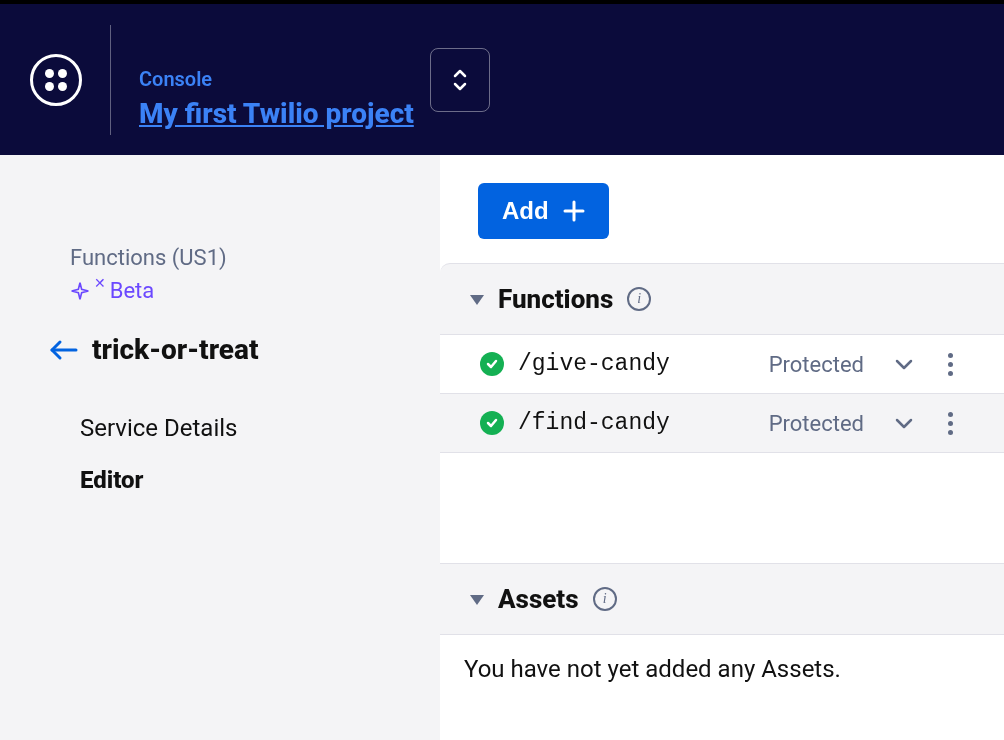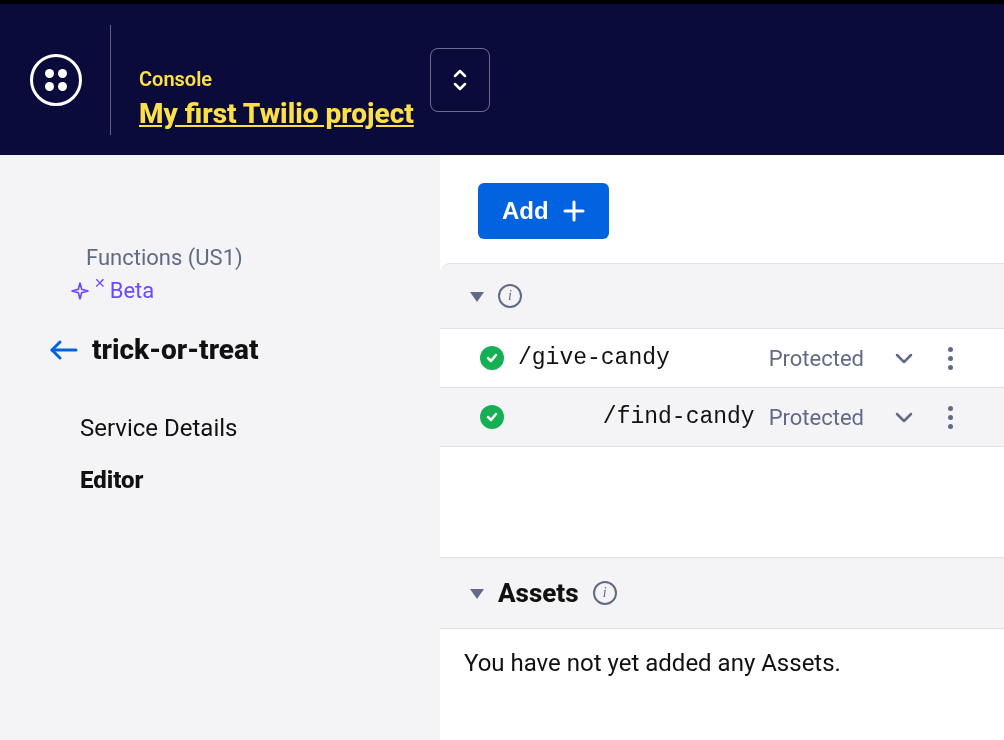--- a/index.html
+++ b/index.html
@@ -41,21 +41,21 @@
   .vdiv {
     width: 1px;
     height: 110px;
     background: rgba(255,255,255,0.35);
   }
   .proj-block {
     display: flex;
     align-items: center;
     gap: 16px;
   }
-  .proj-text { color: #fde047; margin-top: 38px; }
+  .proj-text { color: #3b82f6; margin-top: 38px; }
   .proj-label {
     font-size: 20px;
     font-weight: 600;
     margin-bottom: 6px;
   }
   .proj-name {
     font-size: 28px;
     font-weight: 800;
     text-decoration: underline;
   }
@@ -100,21 +100,20 @@
     border-bottom: 5px solid #0263e0;
     margin-bottom: -1px;
   }
   .sidebar-inner {
     padding: 50px 40px 0 70px;
   }
   .fn-region {
     font-size: 22px;
     color: #606b85;
     margin-bottom: 8px;
-    margin-left: 16px;
   }
   .beta-row {
     display: flex;
     align-items: center;
     gap: 4px;
     color: #6b48ff;
     font-size: 22px;
     margin-bottom: 30px;
   }
   .beta-row svg { stroke: #6b48ff; }
@@ -191,21 +190,21 @@
     font-style: italic;
   }
 
   .fn-row {
     display: flex;
     align-items: center;
     padding: 16px 38px 16px 40px;
     border-bottom: 1px solid #e1e1e8;
     gap: 14px;
   }
-  .fn-row.selected { background: #f4f4f6; text-align: right; }
+  .fn-row.selected { background: #f4f4f6; }
   .status-dot {
     width: 24px; height: 24px;
     background: #14b053;
     border-radius: 50%;
     display: flex; align-items: center; justify-content: center;
     flex-shrink: 0;
   }
   .status-dot svg { stroke: #fff; }
   .fn-path {
     font-family: "SFMono-Regular", Consolas, "Liberation Mono", Menlo, monospace;
@@ -301,20 +300,21 @@
         </svg>
       </button>
     </div>
 
     <div class="section-head">
       <span class="caret">
         <svg width="14" height="10" viewBox="0 0 14 10">
             <polygon points="0,0 14,0 7,10"></polygon>
           </svg>
       </span>
+      <span class="section-title">Functions</span>
       <span class="info-icon">i</span>
     </div>
 
     <div id="functions-list">
         <div class="fn-row">
     <span class="status-dot">
       <svg width="14" height="14" viewBox="0 0 14 14" fill="none" stroke-width="2.5" stroke-linecap="round" stroke-linejoin="round">
         <polyline points="3,7 6,10 11,4"></polyline>
       </svg>
     </span>

